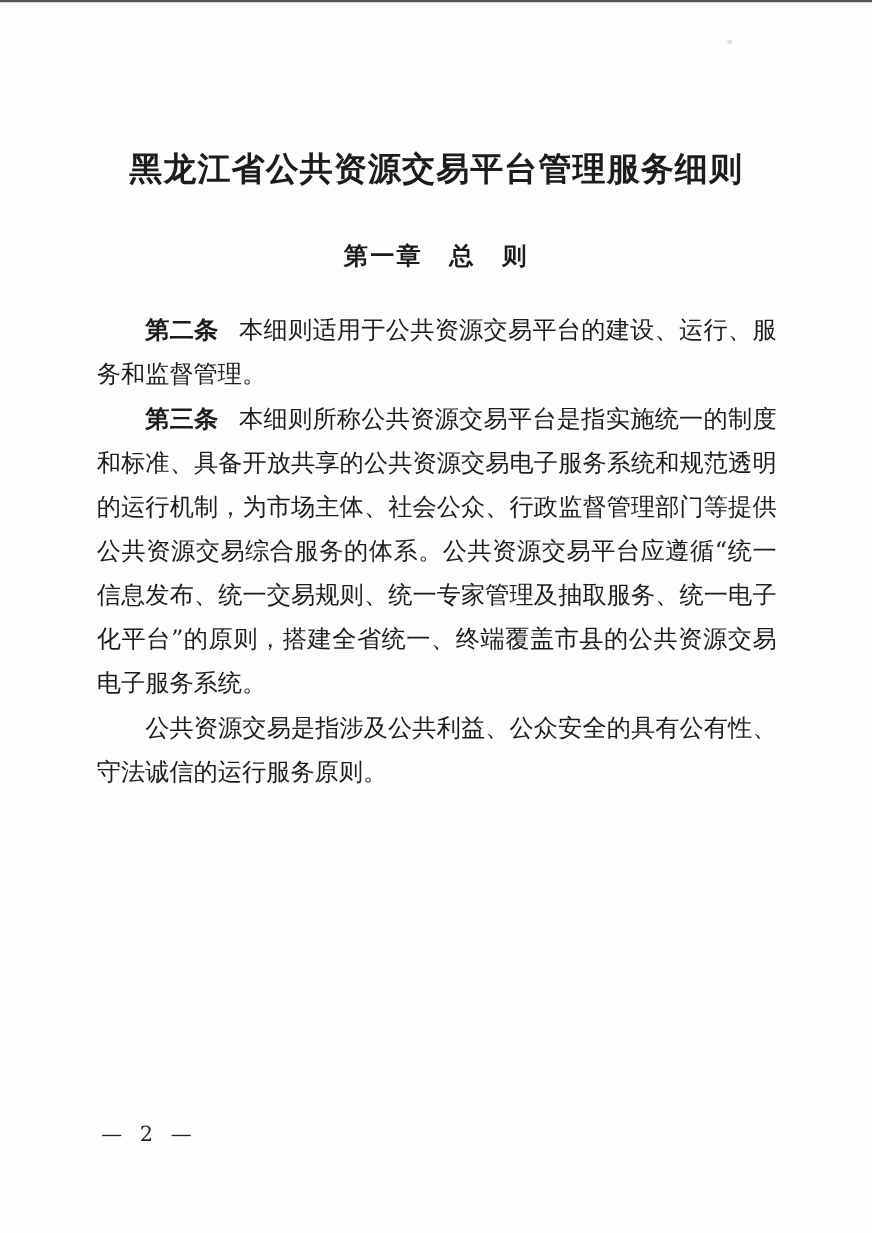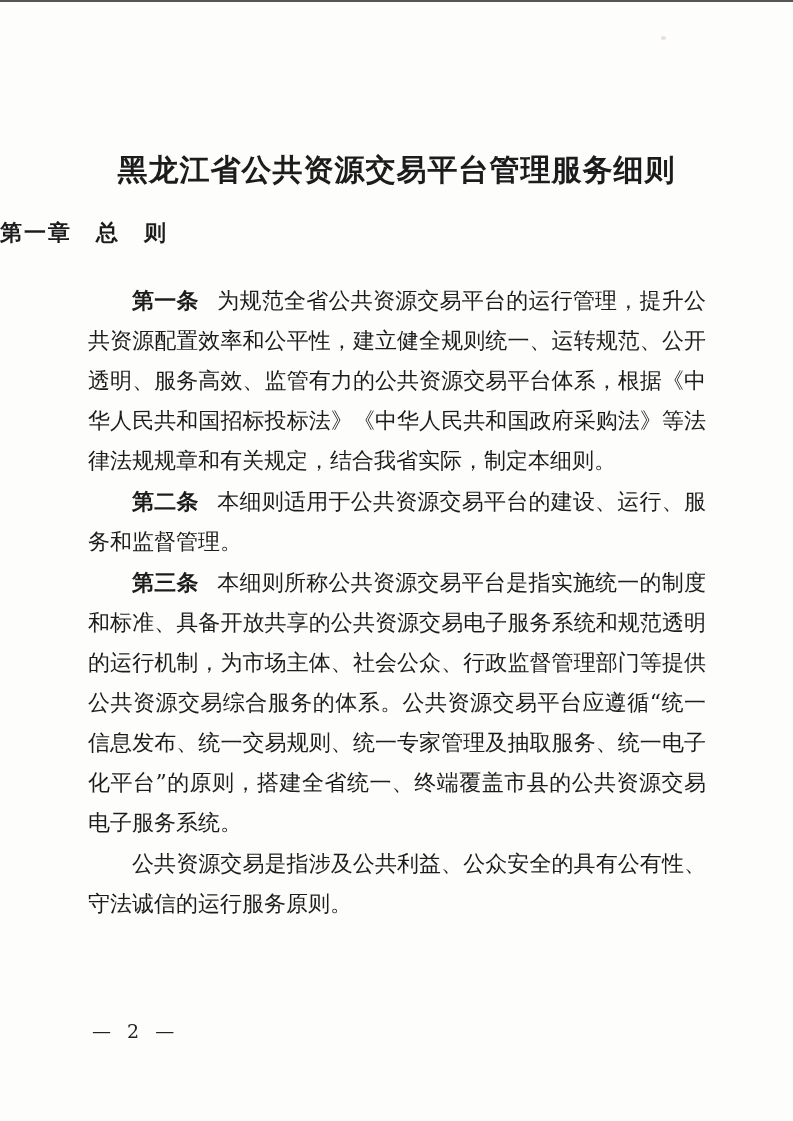--- a/index.html
+++ b/index.html
@@ -26,33 +26,34 @@
   .scan-speck {
     position: absolute;
     top: 36px; left: 661px;
     width: 5px; height: 4px;
     border-radius: 50%;
     background: #e8cfcf;
     opacity: 0.7;
   }
   .title {
     position: absolute;
-    top: 150px; left: 0;
+    top: 134px; left: 0;
     width: 100%;
     margin: 0;
     text-align: center;
     font-size: 30px;
     font-weight: bold;
     letter-spacing: 1px;
   }
   .chapter {
     position: absolute;
     top: 218px; left: 0;
     width: 100%;
     margin: 0;
+    text-align: center;
     font-size: 22px;
     font-weight: bold;
     letter-spacing: 2px;
   }
   .body-text {
     position: absolute;
     top: 280px; left: 88px;
     width: 618px;
     font-size: 22px;
     line-height: 40px;
@@ -83,21 +84,20 @@
 
 <div class="page">
   <div class="scan-line"></div>
   <div class="scan-speck"></div>
 
   <h1 class="title">黑龙江省公共资源交易平台管理服务细则</h1>
 
   <h2 class="chapter">第一章　总　则</h2>
 
   <div class="body-text">
-    <p class="para"><span class="article-label">第一条</span><span class="article-text">为规范全省公共资源交易平台的运行管理，提升公共资源配置效率和公平性，建立健全规则统一、运转规范、公开透明、服务高效、监管有力的公共资源交易平台体系，根据《中华人民共和国招标投标法》《中华人民共和国政府采购法》等法律法规规章和有关规定，结合我省实际，制定本细则。</span></p>
 
     <p class="para"><span class="article-label">第二条</span><span class="article-text">本细则适用于公共资源交易平台的建设、运行、服务和监督管理。</span></p>
 
     <p class="para"><span class="article-label">第三条</span><span class="article-text">本细则所称公共资源交易平台是指实施统一的制度和标准、具备开放共享的公共资源交易电子服务系统和规范透明的运行机制，为市场主体、社会公众、行政监督管理部门等提供公共资源交易综合服务的体系。公共资源交易平台应遵循“统一信息发布、统一交易规则、统一专家管理及抽取服务、统一电子化平台”的原则，搭建全省统一、终端覆盖市县的公共资源交易电子服务系统。</span></p>
 
     <p class="para"><span class="article-label"></span><span class="article-text">公共资源交易是指涉及公共利益、公众安全的具有公有性、守法诚信的运行服务原则。</span></p>
 
   </div>
 
   <div class="footer">— 2 —</div>

